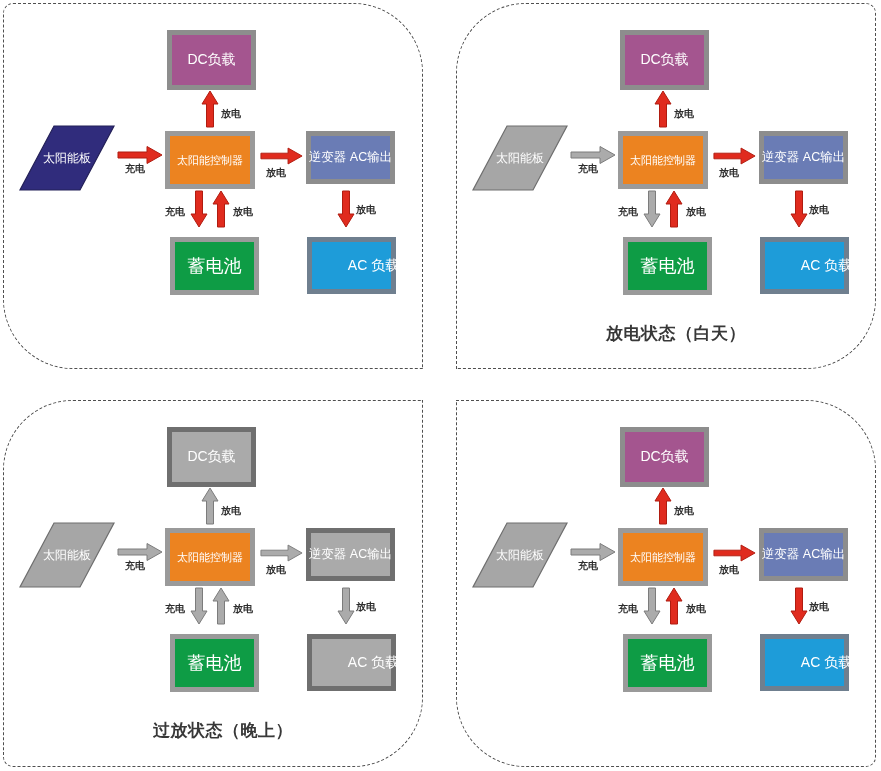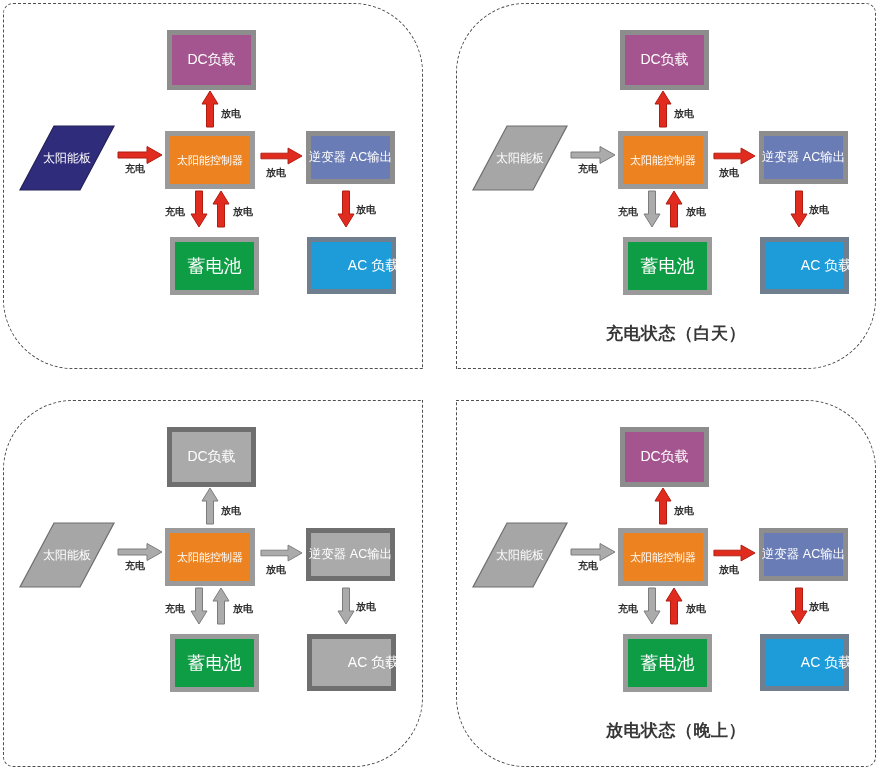--- a/index.html
+++ b/index.html
@@ -161,21 +161,21 @@
     <svg class="arrow a-bat2c" viewBox="0 0 18 38">
       <polygon points="9,1 17,14 12.5,14 12.5,37 5.5,37 5.5,14 1,14" style="fill: rgb(224, 43, 30); stroke: rgb(176, 28, 16);"></polygon>
     </svg>
     <span class="albl l-bat2c">放电</span>
 
     <svg class="arrow a-inv2ac" viewBox="0 0 18 38">
       <polygon points="9,37 1,24 5.5,24 5.5,1 12.5,1 12.5,24 17,24" style="fill: rgb(224, 43, 30); stroke: rgb(176, 28, 16);"></polygon>
     </svg>
     <span class="albl l-inv2ac">放电</span>
 
-    <div class="title">充电状态（白天）</div>
+    <div class="title">放电状态（白天）</div>
   </section>
 
   <section class="quadrant q2">
 
     <div class="panel">
       <svg viewBox="0 0 96 66">
         <polygon points="35,1 95,1 61,65 1,65" stroke-width="1.2" style="fill: rgb(166, 166, 166); stroke: rgb(110, 110, 110);"></polygon>
       </svg>
       <span class="panel-label">太阳能板</span>
     </div>
@@ -223,20 +223,21 @@
     <svg class="arrow a-bat2c" viewBox="0 0 18 38">
       <polygon points="9,1 17,14 12.5,14 12.5,37 5.5,37 5.5,14 1,14" style="fill: rgb(171, 171, 171); stroke: rgb(124, 124, 124);"></polygon>
     </svg>
     <span class="albl l-bat2c">放电</span>
 
     <svg class="arrow a-inv2ac" viewBox="0 0 18 38">
       <polygon points="9,37 1,24 5.5,24 5.5,1 12.5,1 12.5,24 17,24" style="fill: rgb(171, 171, 171); stroke: rgb(124, 124, 124);"></polygon>
     </svg>
     <span class="albl l-inv2ac">放电</span>
 
+    <div class="title">过放状态（晚上）</div>
   </section>
 
   <section class="quadrant q3">
 
     <div class="panel">
       <svg viewBox="0 0 96 66">
         <polygon points="35,1 95,1 61,65 1,65" stroke-width="1.2" style="fill: rgb(166, 166, 166); stroke: rgb(110, 110, 110);"></polygon>
       </svg>
       <span class="panel-label">太阳能板</span>
     </div>
@@ -284,15 +285,14 @@
     <svg class="arrow a-bat2c" viewBox="0 0 18 38">
       <polygon points="9,1 17,14 12.5,14 12.5,37 5.5,37 5.5,14 1,14" style="fill: rgb(224, 43, 30); stroke: rgb(176, 28, 16);"></polygon>
     </svg>
     <span class="albl l-bat2c">放电</span>
 
     <svg class="arrow a-inv2ac" viewBox="0 0 18 38">
       <polygon points="9,37 1,24 5.5,24 5.5,1 12.5,1 12.5,24 17,24" style="fill: rgb(224, 43, 30); stroke: rgb(176, 28, 16);"></polygon>
     </svg>
     <span class="albl l-inv2ac">放电</span>
 
-    <div class="title">放电状态（晚上）</div>
   </section>
 </div>
 
 </body></html>

